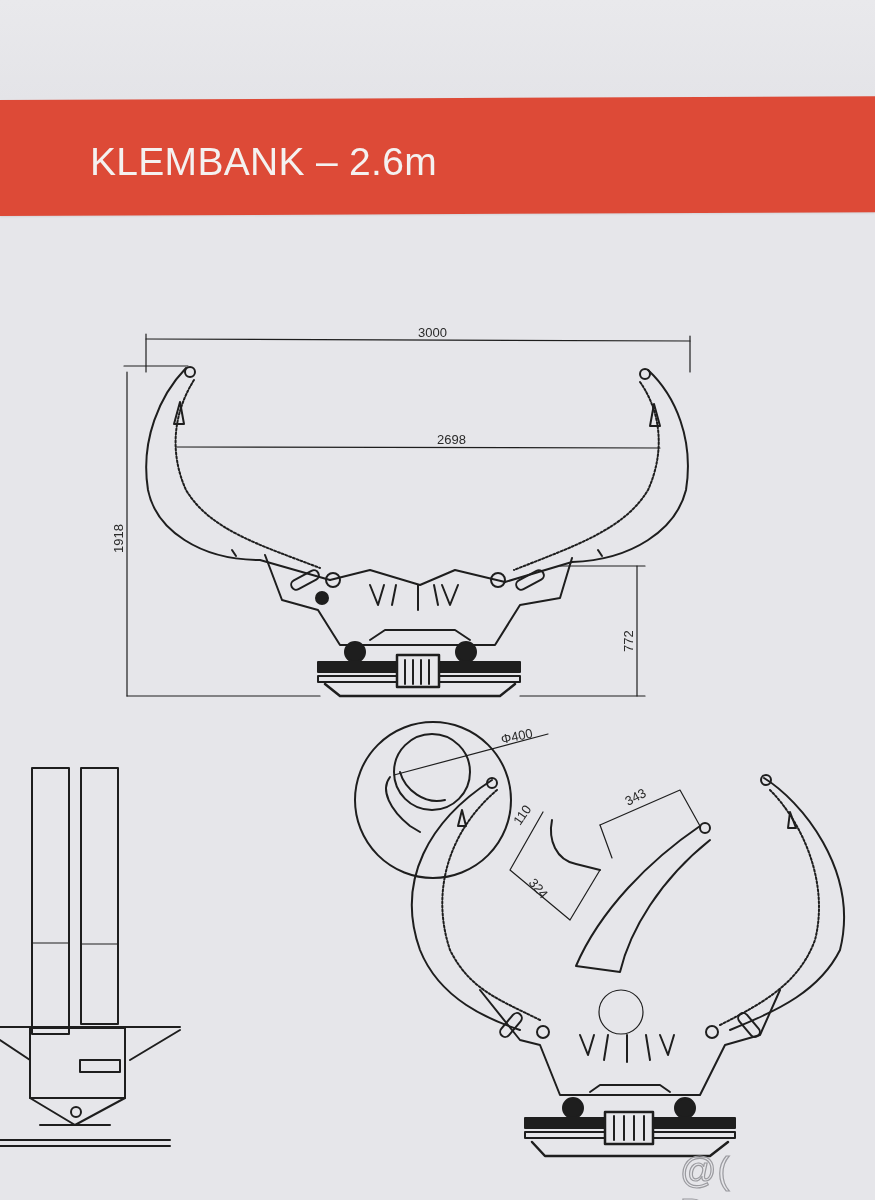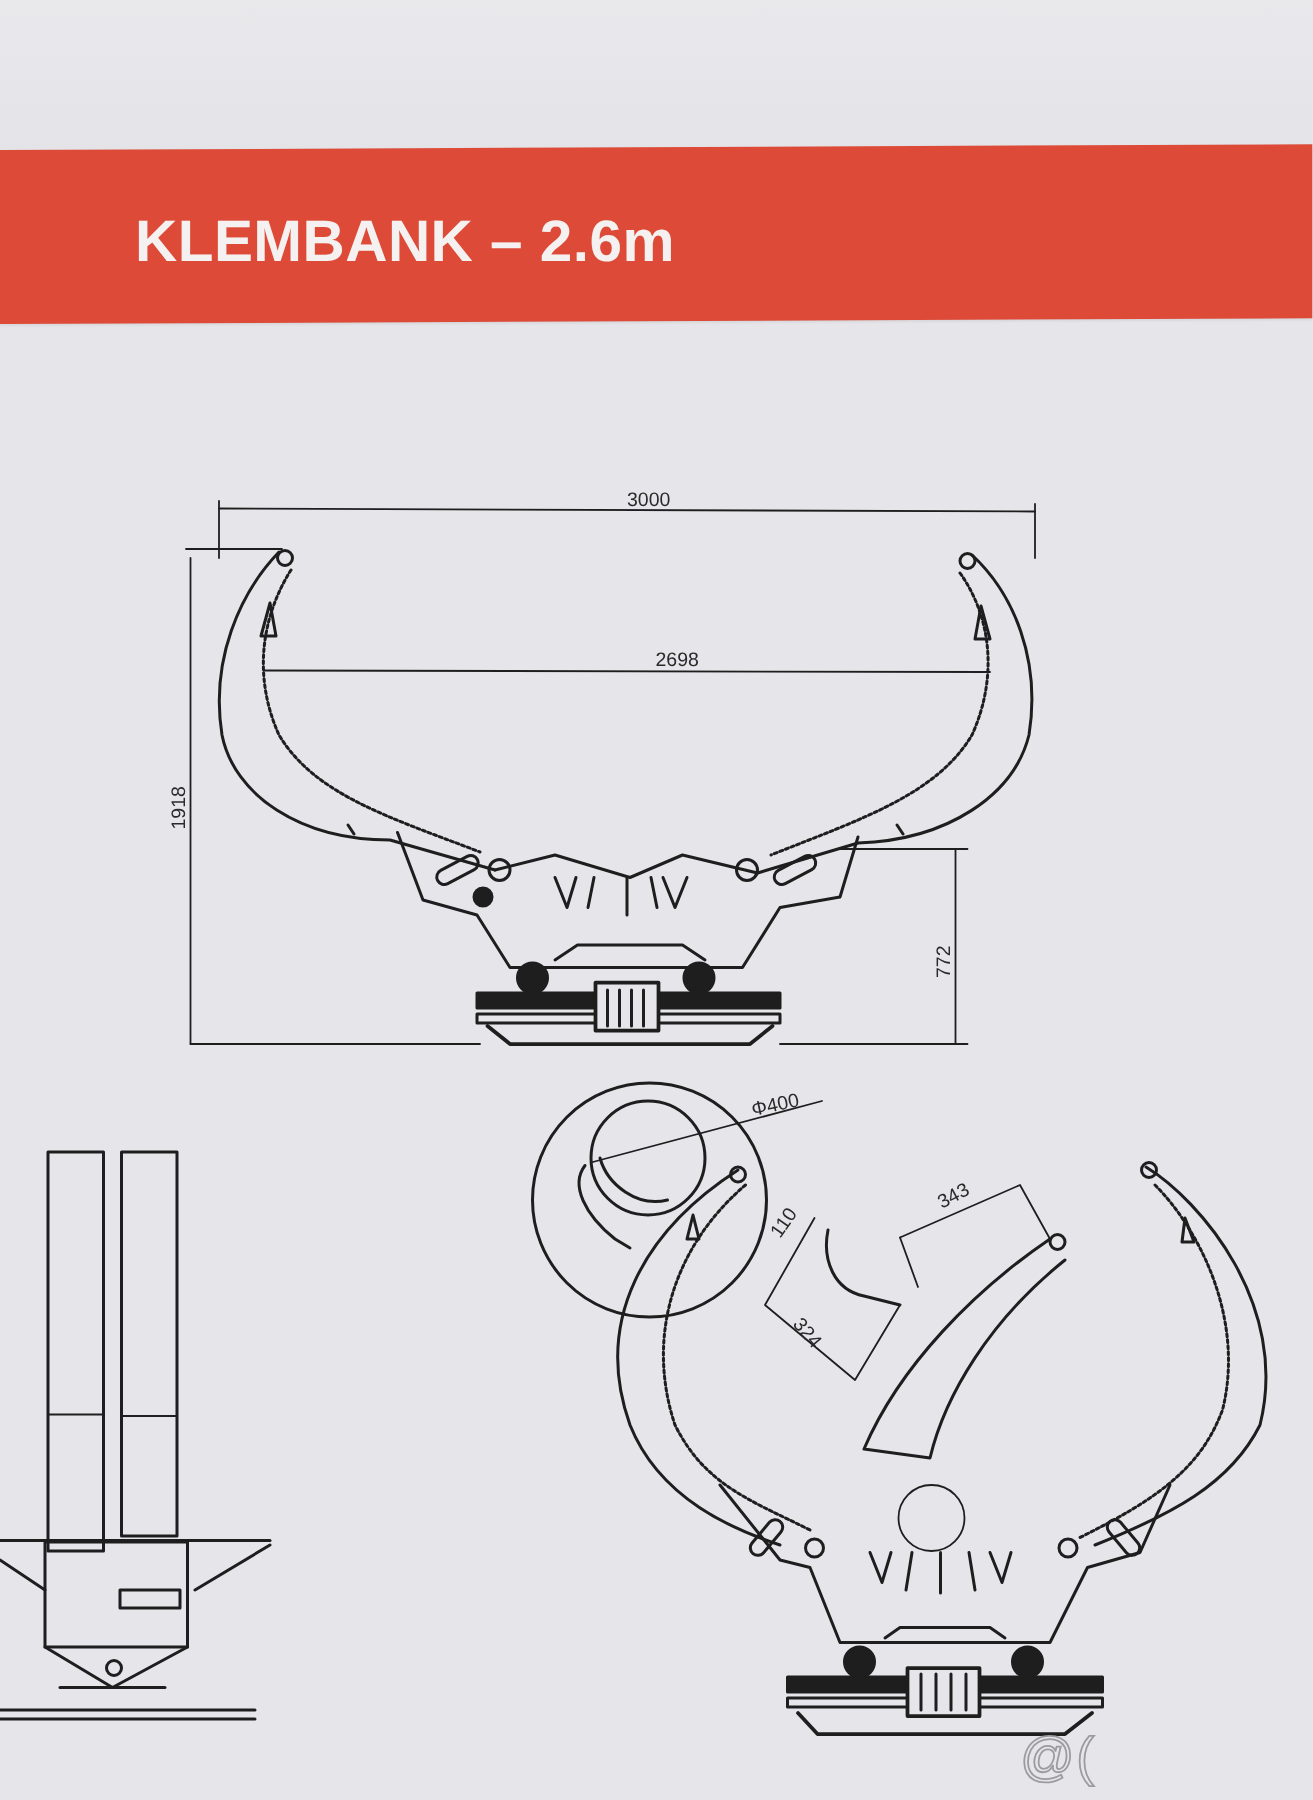--- a/index.html
+++ b/index.html
@@ -15,21 +15,21 @@
   }
   .banner {
     position: absolute; left: 0; top: 100px; width: 875px; height: 116px;
     background: #dd4a37;
     transform: skewY(-0.25deg);
     transform-origin: left top;
     box-shadow: 0 1px 2px rgba(0,0,0,0.08);
   }
   .banner-title {
     position: absolute; left: 90px; top: 140px;
-    color: #f4f1f0; font-weight: bold; font-size: 39px;
+    color: #f4f1f0; font-weight: normal; font-size: 39px;
     letter-spacing: 0.3px;
   }
   svg.drawing { position: absolute; left: 0; top: 0; }
   .dim-text {
     font-family: "Liberation Sans", sans-serif; font-size: 13px; fill: #2a2a2a;
   }
   .watermark {
     position: absolute; left: 680px; top: 1150px;
     font-size: 36px; color: transparent;
     -webkit-text-stroke: 1.2px #9b9ba0;

